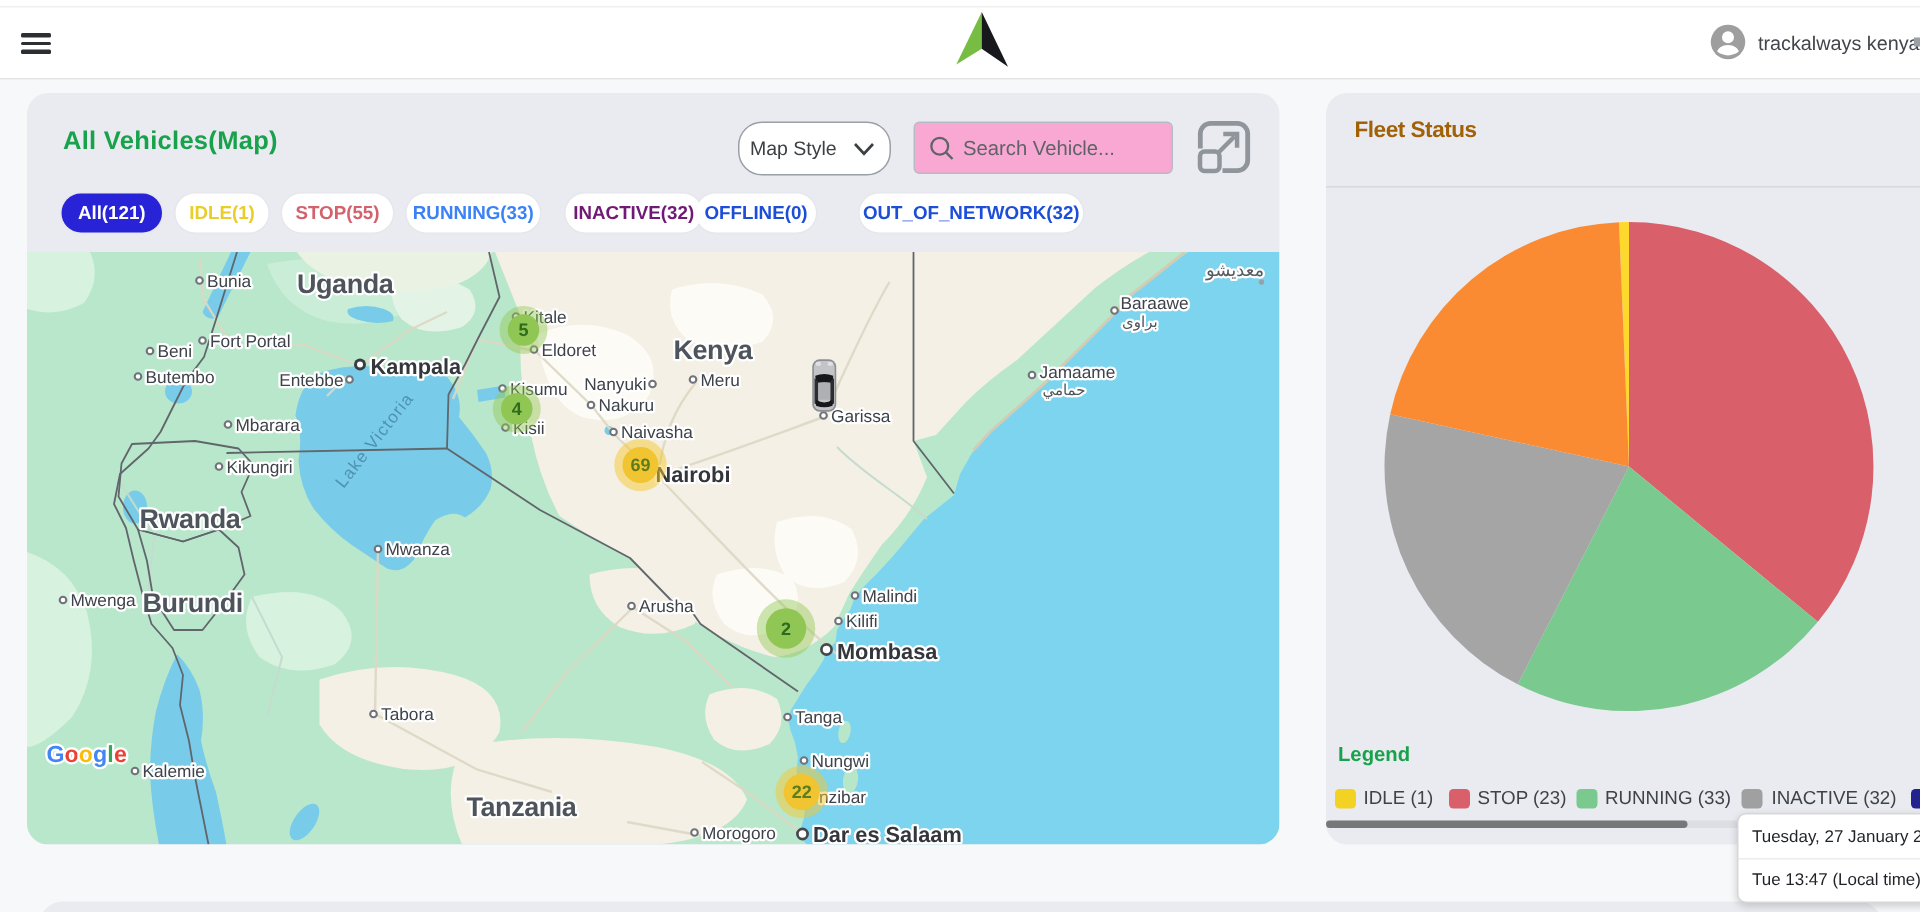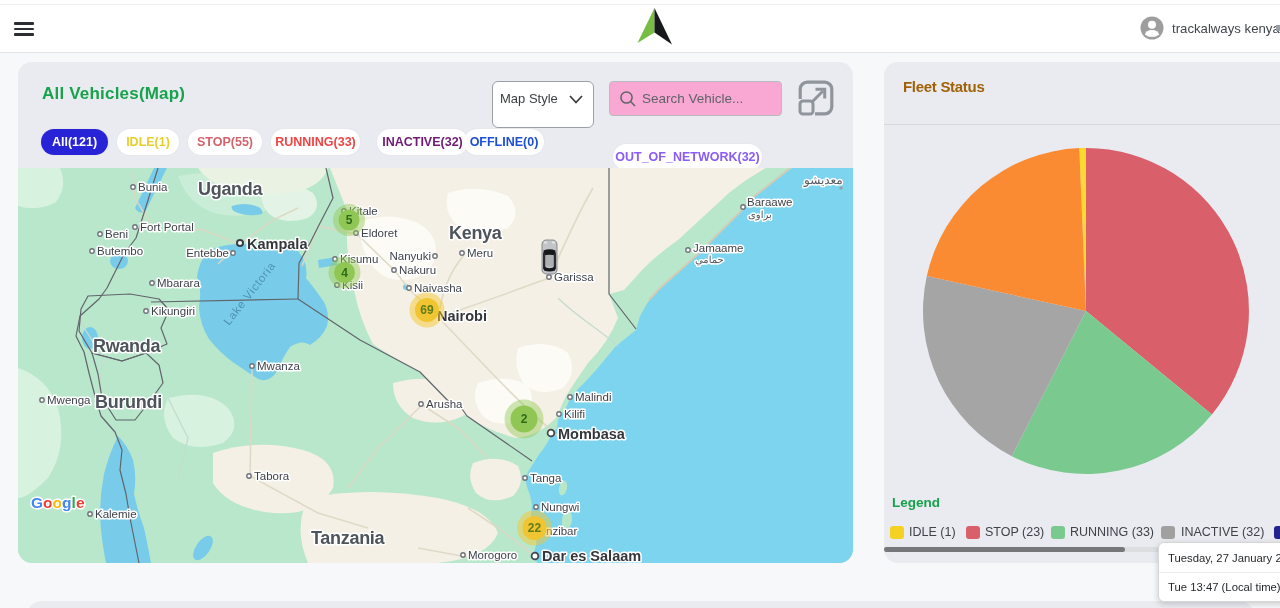--- a/index.html
+++ b/index.html
@@ -12,21 +12,21 @@
 #uname { position:absolute; left:1172px; top:20.5px; font-size:13.2px; color:#41464c; white-space:nowrap; }
 
 .card { position:absolute; background:#e9ebf1; border-radius:14px; }
 #lcard { left:18px; top:62px; width:835px; height:501px; overflow:hidden; }
 #rcard { left:884px; top:62px; width:430px; height:501px; overflow:hidden; }
 #bcard { left:26px; top:601px; width:1229px; height:40px; border-radius:16px 16px 0 0; }
 #ltitle { position:absolute; left:24px; top:22px; font-size:17px; letter-spacing:-0.3px; font-weight:bold; color:#17a24b; letter-spacing:.2px; }
 #rtitle { position:absolute; left:19px; top:16px; font-size:15px; letter-spacing:-0.3px; font-weight:bold; color:#a16207; }
 #rdivider { position:absolute; left:0; top:62px; width:430px; height:1px; background:#d6d8dc; }
 
-#mapstyle { position:absolute; left:474px; top:19px; width:102px; height:47px; background:#fff; border:1px solid #9aa0a6; border-radius:6px; font-size:13px; color:#3c4043; line-height:34px; padding-left:7px; }
+#mapstyle { position:absolute; left:474px; top:19px; width:102px; height:36px; background:#fff; border:1px solid #9aa0a6; border-radius:16px; font-size:13px; color:#3c4043; line-height:34px; padding-left:7px; }
 #searchbox { position:absolute; left:591px; top:19px; width:173px; height:35px; background:#f9a8d4; border:1.5px solid #b8bcc2; border-radius:4px; }
 #searchbox span { position:absolute; left:32px; top:9px; font-size:13.5px; color:#5f6368; }
 
 .pill { position:absolute; top:67px; height:26px; border-radius:13px; background:#fff; font-size:12.5px; font-weight:bold; line-height:26px; text-align:center; box-shadow:0 0 2px rgba(0,0,0,.06); }
 
 .lsq { position:absolute; width:14px; height:13px; border-radius:3px; top:464px; }
 .ltxt { position:absolute; top:463px; font-size:12.5px; color:#3f4349; }
 #legendtitle { position:absolute; left:8px; top:433px; font-size:13.5px; font-weight:bold; color:#17a24b; }
 #scrltrack { position:absolute; left:0; top:485px; width:430px; height:5px; background:#dcdee2; }
 #scrlthumb { position:absolute; left:0; top:485px; width:241px; height:5px; background:#75777a; border-radius:3px; }
@@ -73,24 +73,24 @@
   <svg class="abs" style="left:780px;top:18px" width="36" height="36" viewBox="0 0 36 36">
     <rect x="2.2" y="2.2" width="31.6" height="31.6" rx="7" stroke="#8f959b" stroke-width="3.2" fill="none"></rect>
     <rect x="0" y="19" width="17" height="17" fill="#e9ebf1"></rect>
     <rect x="2" y="21" width="13" height="13" rx="3" stroke="#8f959b" stroke-width="3" fill="none"></rect>
     <path d="M14.5,21.5 L25,11" stroke="#8f959b" stroke-width="3" fill="none"></path>
     <path d="M17.5,9.3 L26.7,9.3 L26.7,18.5" stroke="#8f959b" stroke-width="3" fill="none"></path>
   </svg>
   <div class="pill" style="left:23px; width:67px; background:#2823d6; color:#fff;">All(121)</div>
   <div class="pill" style="left:99px; width:62px; color:#e8ce2b;">IDLE(1)</div>
   <div class="pill" style="left:170px; width:74px; color:#d4626c;">STOP(55)</div>
-  <div class="pill" style="left:253px; width:89px; color:#ef4444;">RUNNING(33)</div>
+  <div class="pill" style="left:253px; width:89px; color:#3b82f6;">RUNNING(33)</div>
   <div class="pill" style="left:359px; width:91px; color:#701a75;">INACTIVE(32)</div>
   <div class="pill" style="left:446px; width:80px; color:#1d4ed8;">OFFLINE(0)</div>
-  <div class="pill" style="left:595px; width:149px; color:#8b5cf6;margin-top:15px;">OUT_OF_NETWORK(32)</div>
+  <div class="pill" style="left:555px; width:149px; color:#1d4ed8;">OUT_OF_NETWORK(32)</div>
   <svg class="abs" id="mapsvg" style="left:0;top:106px" width="835" height="395" viewBox="0 0 835 395">
 <rect x="0" y="0" width="835" height="395" fill="#b9e7cb"></rect>
 <path d="M0,0 L42,0 Q50,18 38,34 Q20,44 0,38 Z" fill="#d7f2df"></path>
 <path d="M0,200 Q30,210 40,240 Q50,280 30,310 Q10,330 0,330 Z" fill="#d7f2df"></path>
 <path d="M160,8 Q200,0 240,10 Q268,20 258,38 Q230,52 200,46 Q170,38 160,8 Z" fill="#c9edd7"></path>
 <path d="M150,230 Q190,220 210,240 Q225,260 205,275 Q175,285 155,270 Q140,250 150,230 Z" fill="#d7f2df"></path>
 <path d="M312,0 L748,0 Q730,10 712,24 L686,48 L660,72 Q640,86 626,100 L606,122 L591,126 L600,150 Q590,175 570,195 Q558,212 548,228 L538,250 Q520,268 498,270 Q465,262 437,240 Q415,222 402,204 Q375,190 355,176 Q342,152 336,122 Q326,80 330,45 Z" fill="#f4f0e5"></path>
 <path d="M340,55 Q370,42 400,55 Q425,70 415,95 Q400,118 370,110 Q345,100 340,55 Z" fill="#fcfbf6"></path>
 <path d="M430,25 Q460,15 490,28 Q505,45 490,60 Q460,70 440,58 Q425,45 430,25 Z" fill="#fcfbf6"></path>
 <path d="M500,180 Q530,170 550,185 Q560,205 545,220 Q520,230 505,215 Q495,198 500,180 Z" fill="#fcfbf6"></path>

